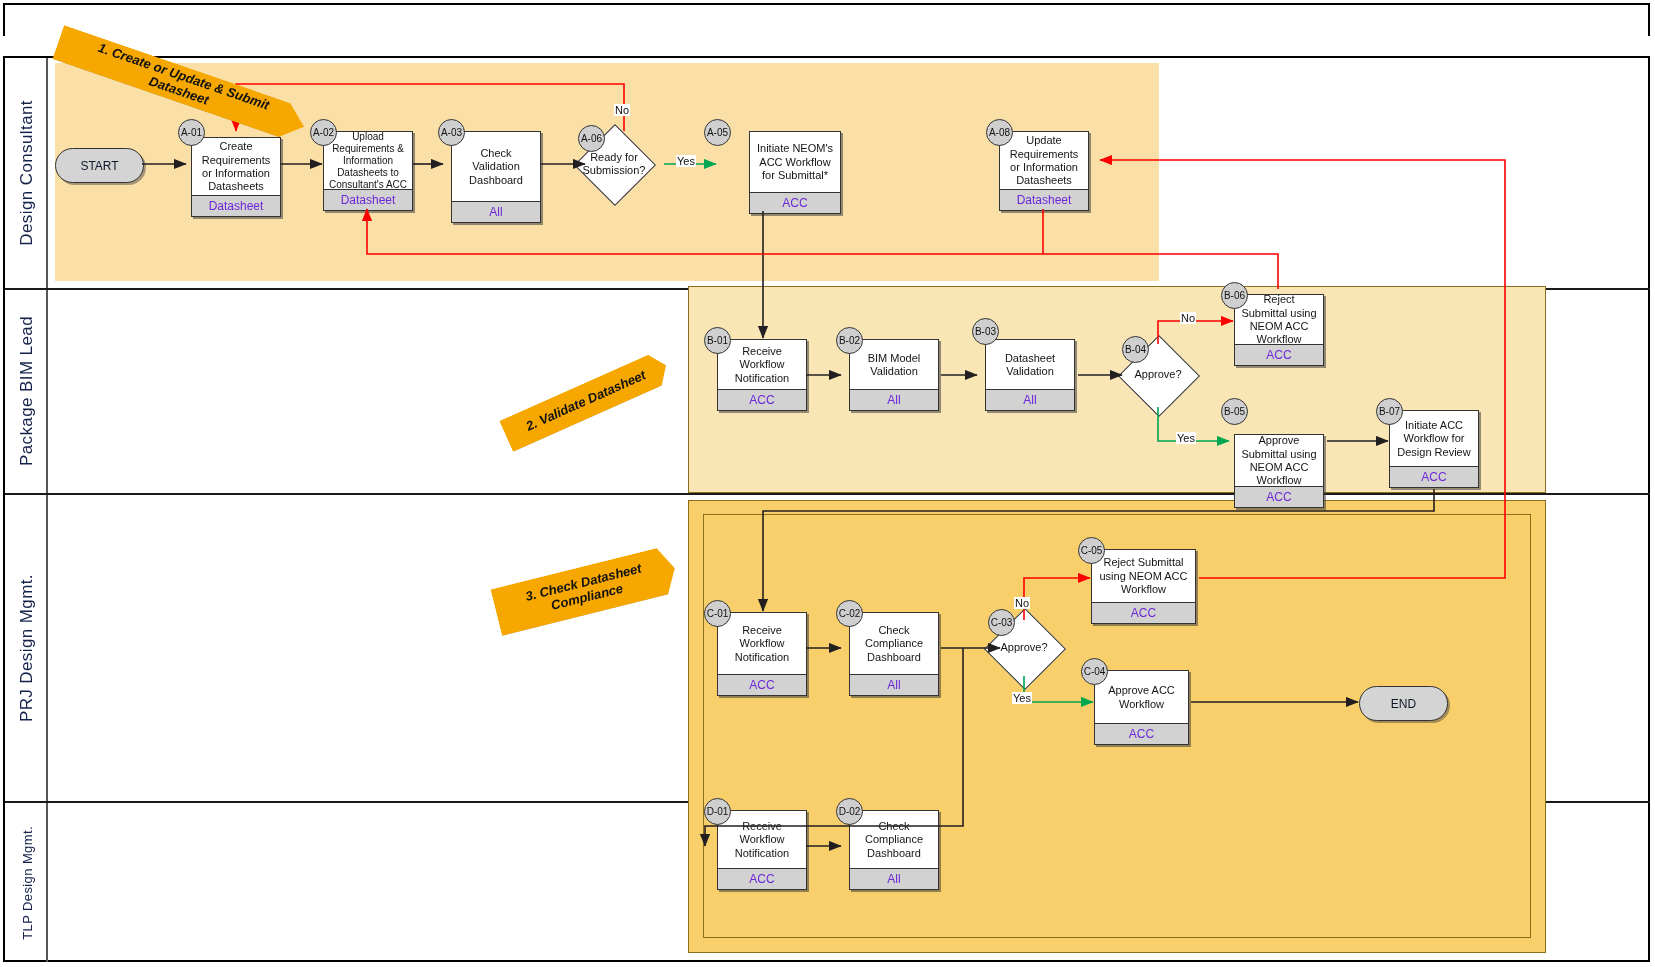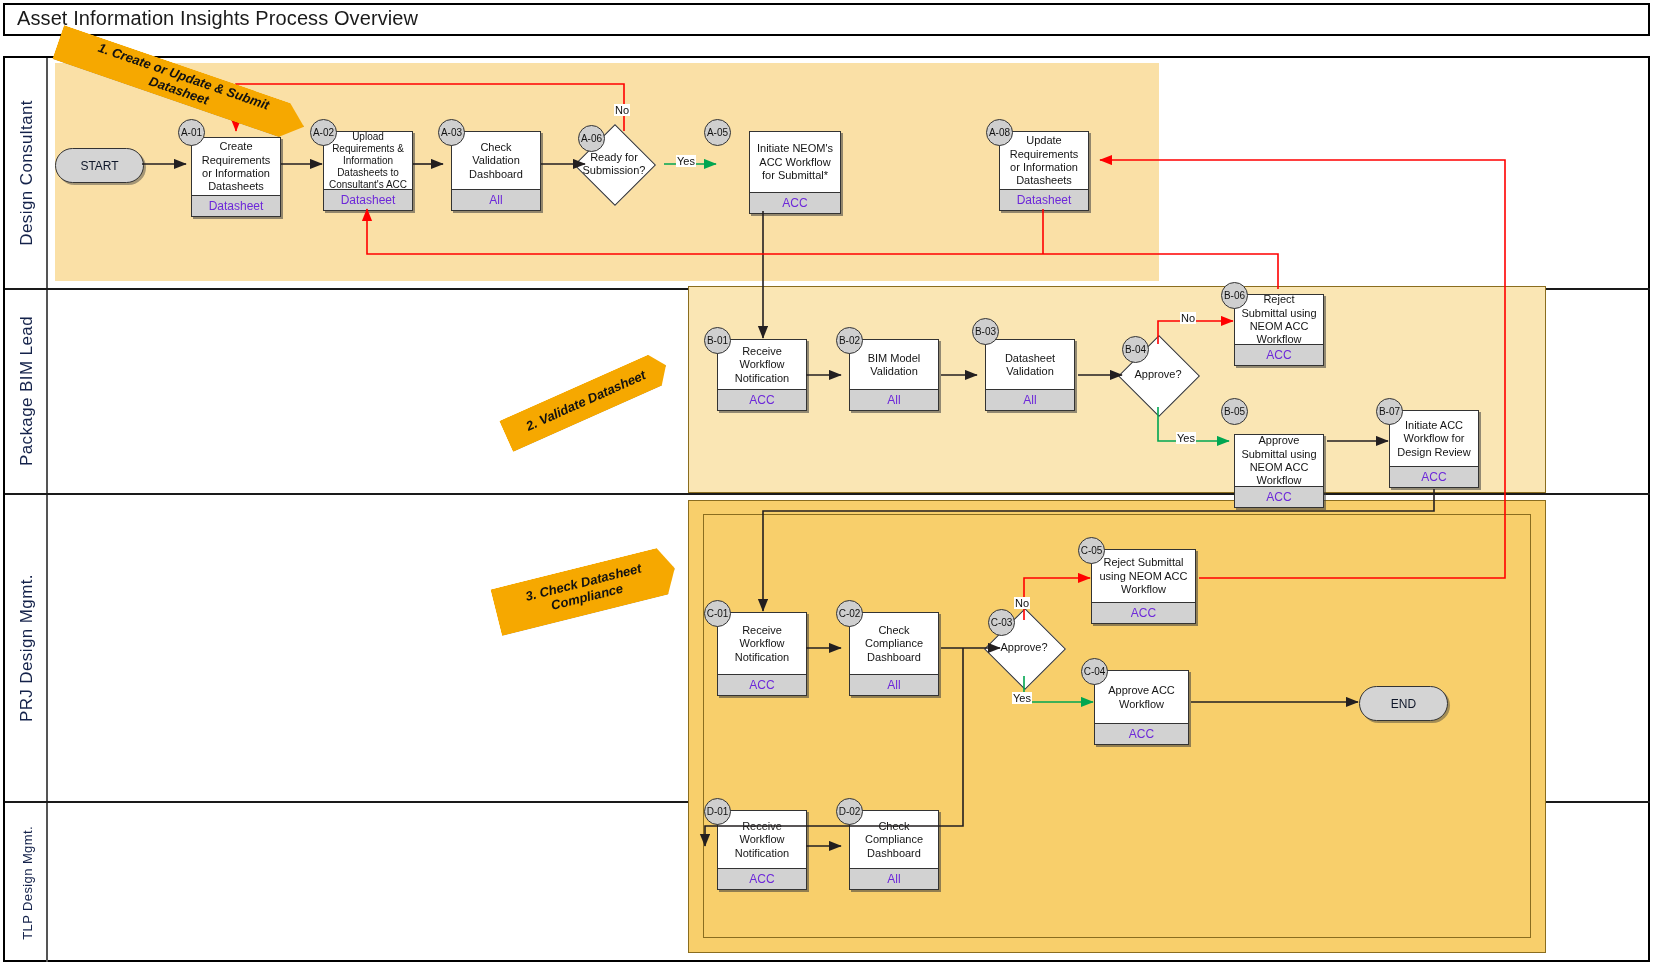--- a/index.html
+++ b/index.html
@@ -72,23 +72,20 @@
 
   
   .elbl{position:absolute;background:#fff;font-size:11px;color:#111;padding:0 1px;z-index:5;}
 </style>
 </head>
 <body>
 
 <div id="root">
 
   <div class="frame"></div>
-  <div class="titlebar">
-    <div class="t">Asset Information Insights Process Overview</div>
-  </div>
   <div class="subhead"></div>
   <div class="labelcol-div"></div>
 
   <div class="lane" style="top:58px;height:232px;">
     <div class="lane-label">
       <span>Design Consultant</span>
     </div>
     <div class="lane-body">
       <div class="band plain" style="left:6px;top:5px;width:1104px;height:218px;"></div>
     </div>
@@ -200,21 +197,21 @@
     <div class="tray">Datasheet</div>
   </div>
   <div class="badge" style="left:178px;top:119px;">A-01</div>
 
   <div class="node" style="left:323px;top:131px;width:90px;height:80px;">
     <div class="body" style="font-size:10px;">Upload Requirements &amp; Information Datasheets to Consultant's ACC</div>
     <div class="tray">Datasheet</div>
   </div>
   <div class="badge" style="left:310px;top:119px;">A-02</div>
 
-  <div class="node" style="left:451px;top:131px;width:90px;height:80px;">
+  <div class="node" style="left:451px;top:131px;width:90px;height:92px;">
     <div class="body">Check Validation Dashboard</div>
     <div class="tray">All</div>
   </div>
   <div class="badge" style="left:438px;top:119px;">A-03</div>
 
   <div class="dec" style="left:586px;top:136px;width:56px;height:56px;">
     <div class="dia"></div>
     <div class="dtxt">Ready for Submission?</div>
   </div>
   <div class="badge" style="left:578px;top:125px;">A-06</div>

